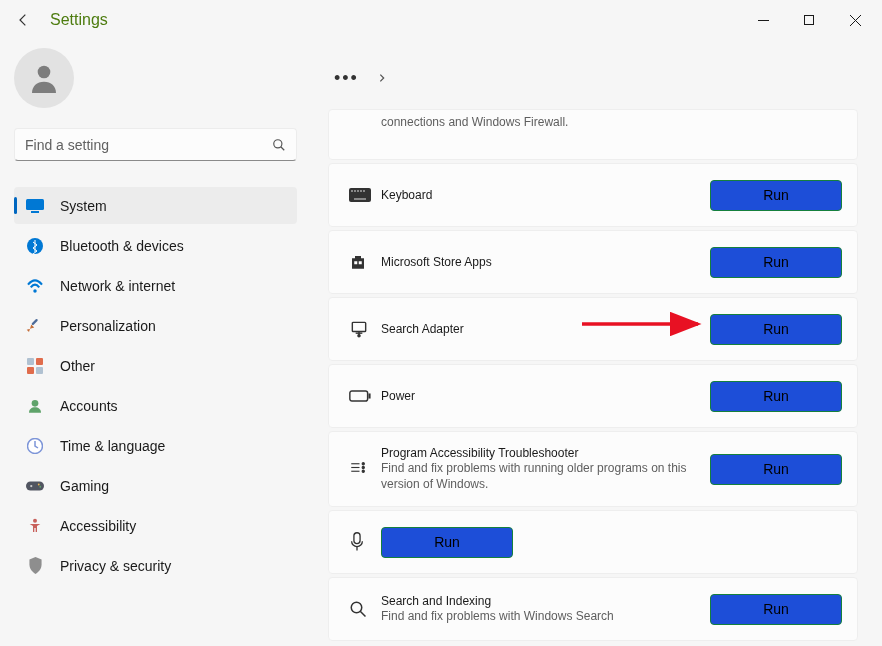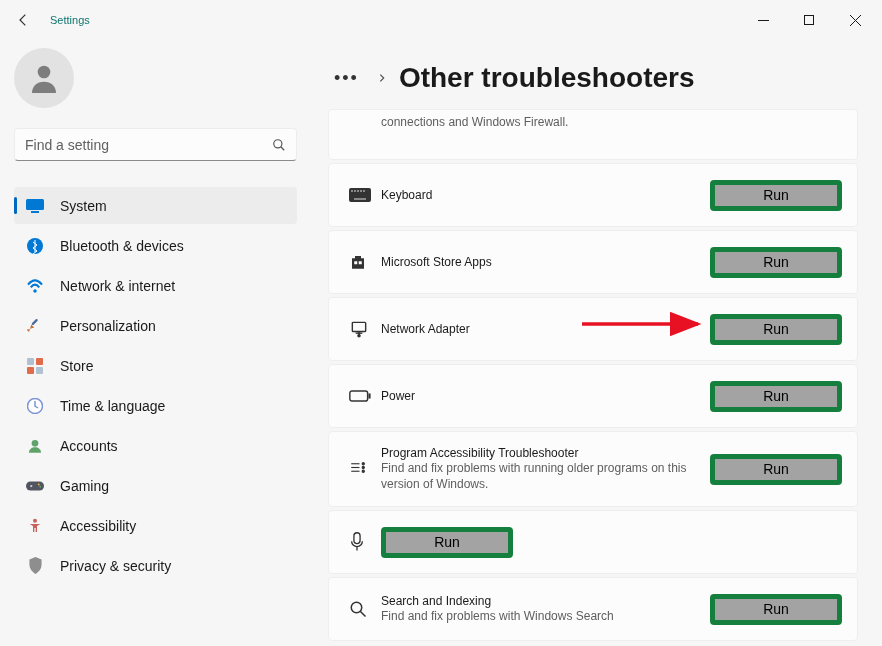--- a/index.html
+++ b/index.html
@@ -20,22 +20,22 @@
     }
     .back-btn {
       width: 40px;
       height: 40px;
       display: flex;
       align-items: center;
       justify-content: center;
       cursor: pointer;
     }
     .title {
-      font-size: 11px;
-      color: #0f766e;
+      font-size: 16px;
+      color: #4d7c0f;
       margin-left: 6px;
     }
     .window-controls {
       margin-left: auto;
       display: flex;
     }
     .winctrl {
       width: 46px;
       height: 40px;
       display: flex;
@@ -160,22 +160,22 @@
       align-items: center;
       justify-content: flex-start;
       padding-left: 6px;
     }
     .ts-text { flex: 1; }
     .ts-title { font-size: 12px; }
     .ts-desc { font-size: 12px; color: #5e5e5e; margin-top: 1px; line-height: 1.3; max-width: 320px;}
     .run-btn {
       width: 132px;
       height: 31px;
-      background: #a3a3a3;
-      border: 5px solid #15803d;
+      background: #1d4ed8;
+      border: 1px solid #15803d;
       border-radius: 4px;
       font-size: 14px;
       cursor: pointer;
     }
     .arrow-annotation {
       position: absolute;
       pointer-events: none;
       z-index: 1000;
     }
   </style>
@@ -265,39 +265,39 @@
         </li>
         <li class="nav-item">
           <span class="nav-icon">
             <svg width="16" height="16">
               <rect x="0" y="0" width="7" height="7" rx="1" fill="#b0c1d1"></rect>
               <rect x="9" y="0" width="7" height="7" rx="1" fill="#e06c4c"></rect>
               <rect x="0" y="9" width="7" height="7" rx="1" fill="#e06c4c"></rect>
               <rect x="9" y="9" width="7" height="7" rx="1" fill="#b0c1d1"></rect>
             </svg>
           </span>
-          <span class="nav-label">Store</span>
+          <span class="nav-label">Other</span>
+        </li>
+        <li class="nav-item">
+          <span class="nav-icon">
+            <svg width="16" height="16" viewBox="0 0 24 24" fill="#5fa36a">
+              <circle cx="12" cy="8" r="5"></circle>
+              <path d="M3 22c0-5 4-8 9-8s9 3 9 8z"></path>
+            </svg>
+          </span>
+          <span class="nav-label">Accounts</span>
         </li>
         <li class="nav-item">
           <span class="nav-icon">
             <svg width="16" height="16">
               <circle cx="8" cy="8" r="7.5" fill="#fff" stroke="#7d95d8" stroke-width="1.5"></circle>
               <path d="M8 3v5l3 2" stroke="#7d95d8" stroke-width="1.5" fill="none"></path>
             </svg>
           </span>
           <span class="nav-label">Time &amp; language</span>
-        </li>
-        <li class="nav-item">
-          <span class="nav-icon">
-            <svg width="16" height="16" viewBox="0 0 24 24" fill="#5fa36a">
-              <circle cx="12" cy="8" r="5"></circle>
-              <path d="M3 22c0-5 4-8 9-8s9 3 9 8z"></path>
-            </svg>
-          </span>
-          <span class="nav-label">Accounts</span>
         </li>
         <li class="nav-item">
           <span class="nav-icon">
             <svg width="19" height="14" viewBox="0 0 24 16">
               <rect x="0" y="2" width="24" height="12" rx="6" fill="#515561"></rect>
               <circle cx="7" cy="8" r="1.5" fill="#ccc"></circle>
               <circle cx="17" cy="6" r="1.2" fill="#e8b552"></circle>
               <circle cx="19" cy="9" r="1.2" fill="#5fa36a"></circle>
             </svg>
           </span>
@@ -324,21 +324,20 @@
   </aside>
 
   <main class="content">
     <div class="breadcrumb">
       <span class="bc-dots">•••</span>
       <span class="bc-chev">
         <svg width="10" height="10" viewBox="0 0 24 24" fill="none" stroke="#555" stroke-width="3">
             <path d="M8 4l8 8-8 8"></path>
           </svg>
       </span>
-      <h1 class="page-title">Other troubleshooters</h1>
     </div>
 
     <div class="ts-list" id="ts-list">
         <div class="ts-item first-clip">
     <div class="ts-icon" style="visibility:hidden"></div>
     <div class="ts-text">
 
       <div class="ts-desc">connections and Windows Firewall.</div>
     </div>
     <button class="run-btn" style="visibility:hidden">Run</button>
@@ -378,21 +377,21 @@
         <div class="ts-item">
     <div class="ts-icon">
             <svg width="20" height="18" viewBox="0 0 24 20" fill="none" stroke="#333" stroke-width="1.7">
               <rect x="4" y="2" width="16" height="11" rx="1"></rect>
               <line x1="8" y1="15" x2="16" y2="15"></line>
               <line x1="12" y1="13" x2="12" y2="18"></line>
               <circle cx="12" cy="18" r="1.3" fill="#333"></circle>
             </svg>
           </div>
     <div class="ts-text">
-      <div class="ts-title">Network Adapter</div>
+      <div class="ts-title">Search Adapter</div>
 
     </div>
     <button class="run-btn">Run</button>
   </div>
         <div class="ts-item">
     <div class="ts-icon">
             <svg width="22" height="14" viewBox="0 0 26 14" fill="none" stroke="#333" stroke-width="1.7">
               <rect x="1" y="1" width="21" height="12" rx="2.5"></rect>
               <rect x="23" y="4" width="2.5" height="6" fill="#333" stroke="none"></rect>
             </svg>

